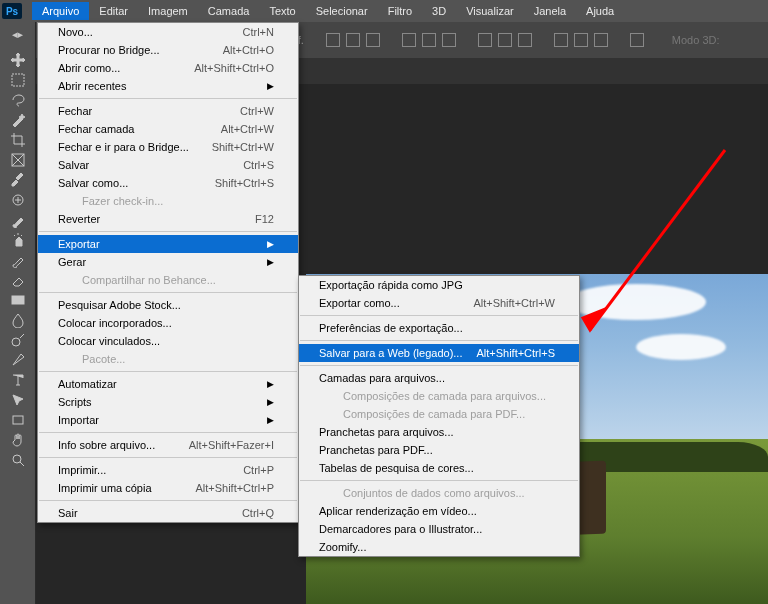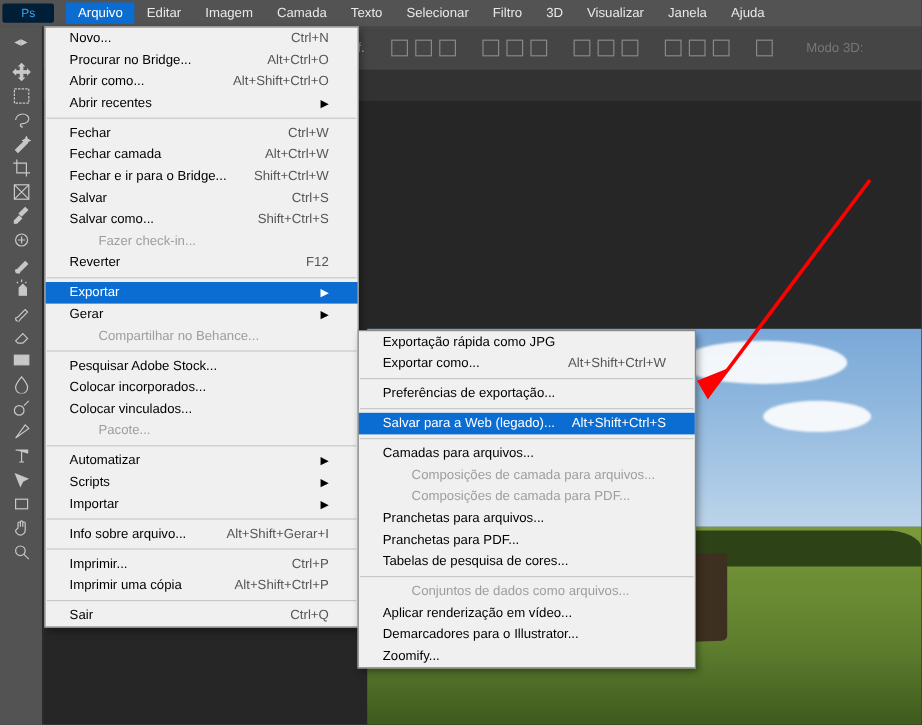--- a/index.html
+++ b/index.html
@@ -1,18 +1,18 @@
 <!DOCTYPE html>
 <html><head>
 <meta charset="utf-8">
 <style>
   * { margin: 0; padding: 0; box-sizing: border-box; font-family: "Segoe UI", Tahoma, sans-serif; font-size: 11px; }
   body { background: #535353; width: 768px; height: 604px; overflow: hidden; position: relative; color: #d0d0d0; }
   .menubar { background: #535353; height: 22px; display: flex; align-items: center; padding: 0 2px; }
-  .ps-logo { width: 43px; height: 16px; background: #001e36; color: #31a8ff; font-weight: normal; font-size: 10px; display: flex; align-items: center; justify-content: center; border-radius: 2px; margin-right: 10px; }
+  .ps-logo { width: 20px; height: 16px; background: #001e36; color: #31a8ff; font-weight: bold; font-size: 10px; display: flex; align-items: center; justify-content: center; border-radius: 2px; margin-right: 10px; }
   .menubar-item { padding: 3px 10px; cursor: default; color: #e8e8e8; }
   .menubar-item.active { background: #0b6dd1; color: #fff; }
   .optionsbar { height: 36px; background: #454545; display: flex; align-items: center; padding-left: 8px; gap: 10px; color: #a8a8a8; font-size: 10px; }
   .opt-ico { width: 14px; height: 14px; border: 1px solid #888; }
   .tab-wrap { height: 26px; background: #323232; display: flex; align-items: flex-end; padding-left: 40px; }
   .doc-tab { background: #454545; color: #ddd; padding: 4px 14px; font-size: 11px; font-style: italic; border-top: 1px solid #555; }
   .toolbar { position: absolute; left: 0; top: 22px; bottom: 0; width: 36px; background: #535353; display: flex; flex-direction: column; align-items: center; gap: 2px; padding-top: 2px; border-right: 1px solid #2a2a2a; }
   .tool-double { display: flex; gap: 4px; flex-wrap: wrap; width: 36px; justify-content: center; }
   .tool { width: 22px; height: 20px; display: flex; align-items: center; justify-content: center; color: #c8c8c8; cursor: pointer; }
   .tool svg { width: 16px; height: 16px; }
@@ -299,21 +299,21 @@
       <span>Scripts</span>
       <span class="submenu-arrow">▶</span>
     </div>
     <div class="menu-row">
       <span>Importar</span>
       <span class="submenu-arrow">▶</span>
     </div>
     <div class="menu-sep"></div>
     <div class="menu-row">
       <span>Info sobre arquivo...</span>
-      <span class="shortcut">Alt+Shift+Gerar+I</span>
+      <span class="shortcut">Alt+Shift+Fazer+I</span>
     </div>
     <div class="menu-sep"></div>
     <div class="menu-row">
       <span>Imprimir...</span>
       <span class="shortcut">Ctrl+P</span>
     </div>
     <div class="menu-row">
       <span>Imprimir uma cópia</span>
       <span class="shortcut">Alt+Shift+Ctrl+P</span>
     </div>

